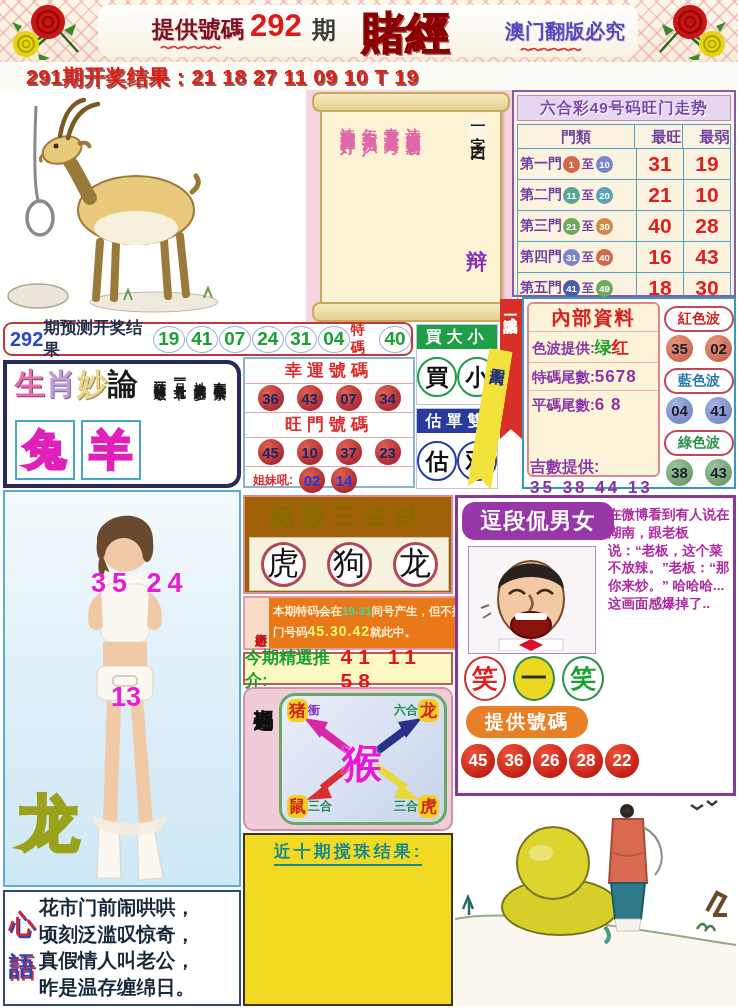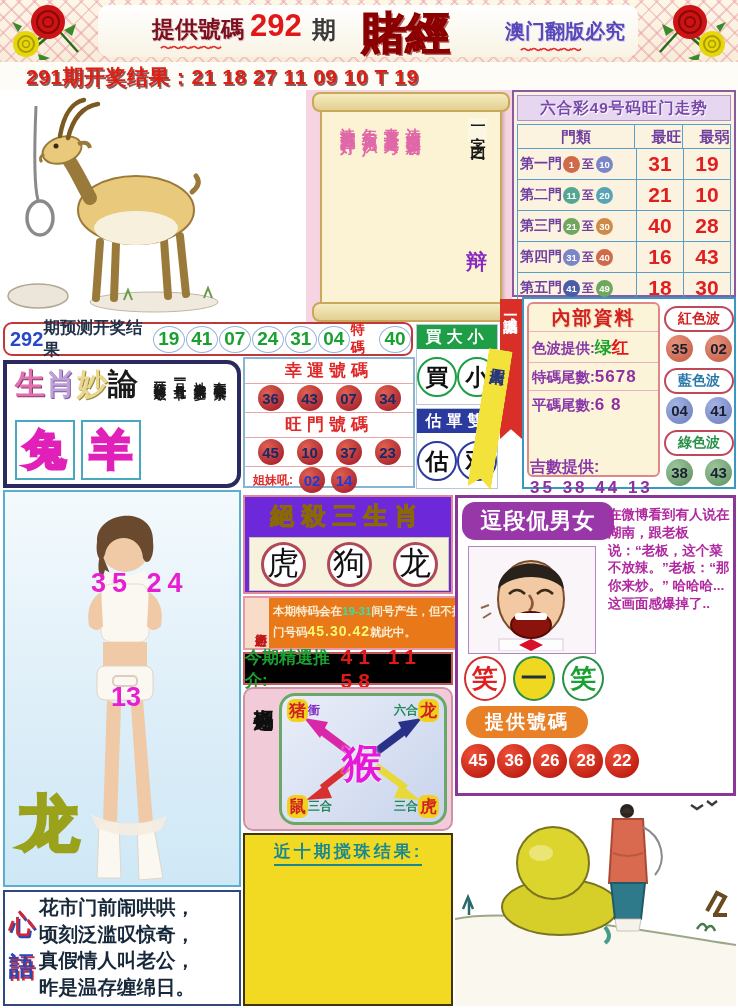--- a/index.html
+++ b/index.html
@@ -174,42 +174,42 @@
   .girl-panel{left:3px;top:490px;width:238px;height:397px;border:2px solid #5ab0cc;
     background:linear-gradient(#f4fafd,#ddeef8 55%,#cfe8f6);box-sizing:border-box;}
   .girl-num{font-weight:bold;color:#e81ed2;}
   .girl-num.top{left:86px;top:76px;font-size:27px;letter-spacing:6px;}
   .girl-num.mid{left:106px;top:190px;font-size:27px;}
   .girl-zodiac{left:14px;top:292px;font-size:60px;font-weight:bold;color:#fcfce8;
     -webkit-text-stroke:3.5px #9aa21c;}
 
   
   .kill3{left:243px;top:495px;width:210px;height:99px;border:2px solid #e08898;
-    background:#6d28d9;box-sizing:border-box;}
+    background:#a16207;box-sizing:border-box;}
   .kill3-title{text-align:center;font-size:24px;font-weight:bold;color:#f0d020;
     -webkit-text-stroke:1px #8a6a00;letter-spacing:7px;padding-top:3px;}
   .kill3-band{left:4px;top:40px;width:198px;height:52px;background:#f6f2de;
     border:1px solid #c8c8a8;display:flex;justify-content:space-around;align-items:center;}
   .kz{width:45px;height:45px;border-radius:50%;border:3px solid #b04858;background:#fff;
     display:flex;align-items:center;justify-content:center;font-size:32px;
     font-family:"Liberation Serif",serif;color:#101010;box-sizing:border-box;}
 
   
   .wintip{left:243px;top:596px;width:248px;height:54px;border:2px solid #e898a8;
     background:#e87818;display:flex;box-sizing:border-box;}
   .wintip-label{flex:0 0 24px;background:#f8dcc8;color:#c01818;font-size:12px;
     font-weight:bold;text-align:center;padding-top:2px;}
   .wintip-text{flex:1;font-size:11.5px;color:#f8f0d8;font-weight:bold;
     padding:5px 2px 0 4px;line-height:1.55;}
   .tip-num1{color:#38e0a8;}
   .tip-num2{color:#f8f870;font-size:14px;letter-spacing:1px;}
 
   
   .selection{left:243px;top:652px;width:210px;height:33px;border:2px solid #c05858;
-    background:#000000;display:flex;align-items:center;justify-content:center;box-sizing:border-box;}
+    background:#fef9c3;display:flex;align-items:center;justify-content:center;box-sizing:border-box;}
   .sel-label{color:#18a030;font-size:17px;font-weight:bold;}
   .sel-nums{color:#e01818;font-size:21px;font-weight:bold;margin-left:3px;letter-spacing:6px;}
 
   
   .zchart{left:243px;top:687px;width:210px;height:144px;background:#f2cbd9;
     border:2px solid #d090a8;border-radius:10px;box-sizing:border-box;}
   .zchart-label{left:6px;top:5px;height:130px;font-size:20px;font-weight:bold;color:#101010;}
   .zchart-board{left:34px;top:4px;width:168px;height:132px;
     background:linear-gradient(135deg,#eaeef8,#c8d4ec);border:3px solid #68a868;
     border-radius:16px;box-sizing:border-box;overflow:hidden;}

